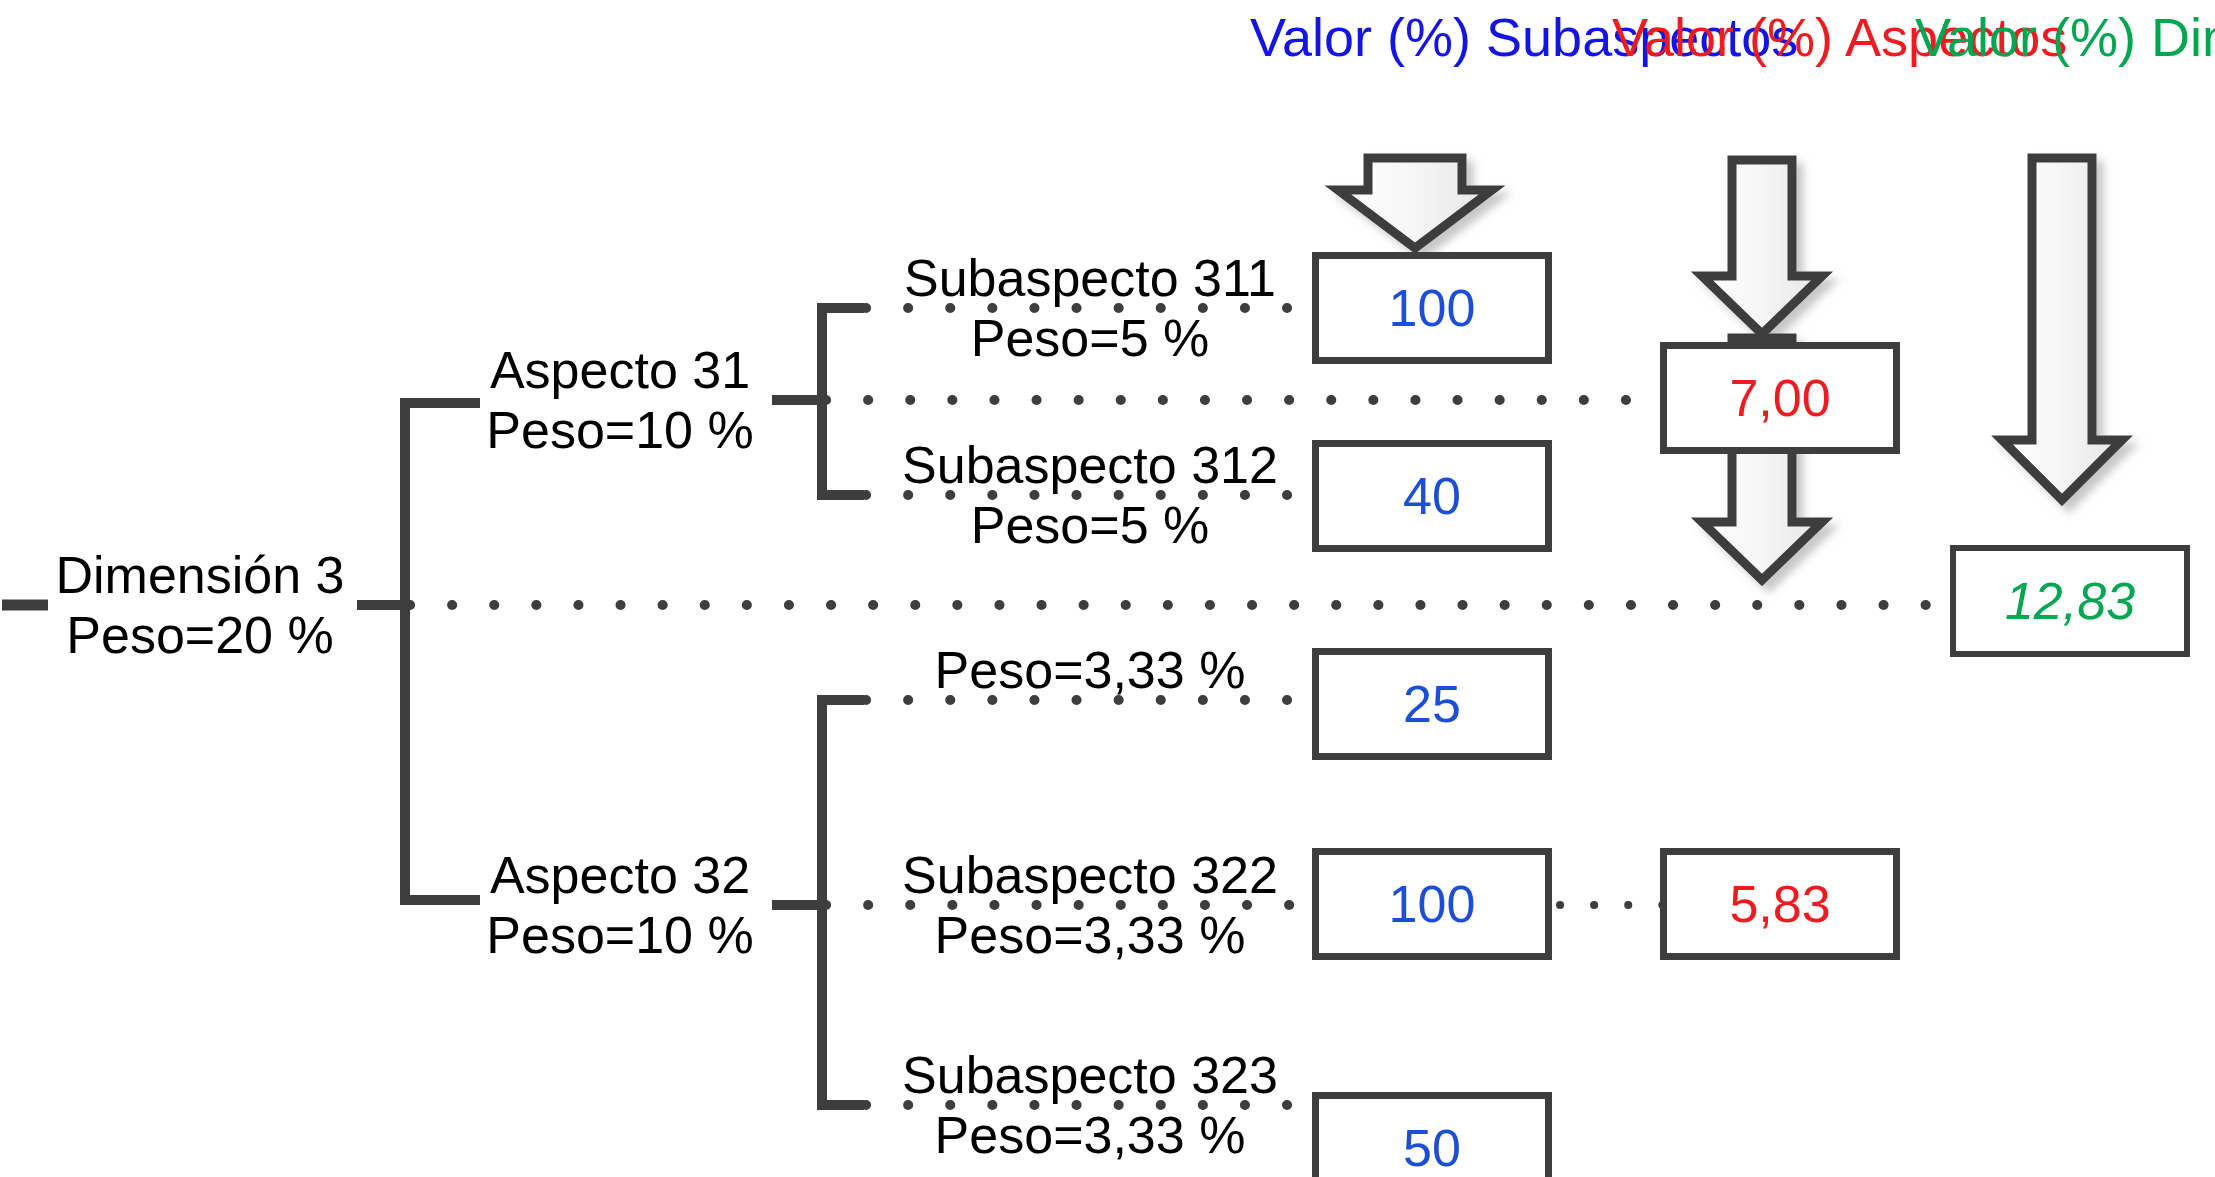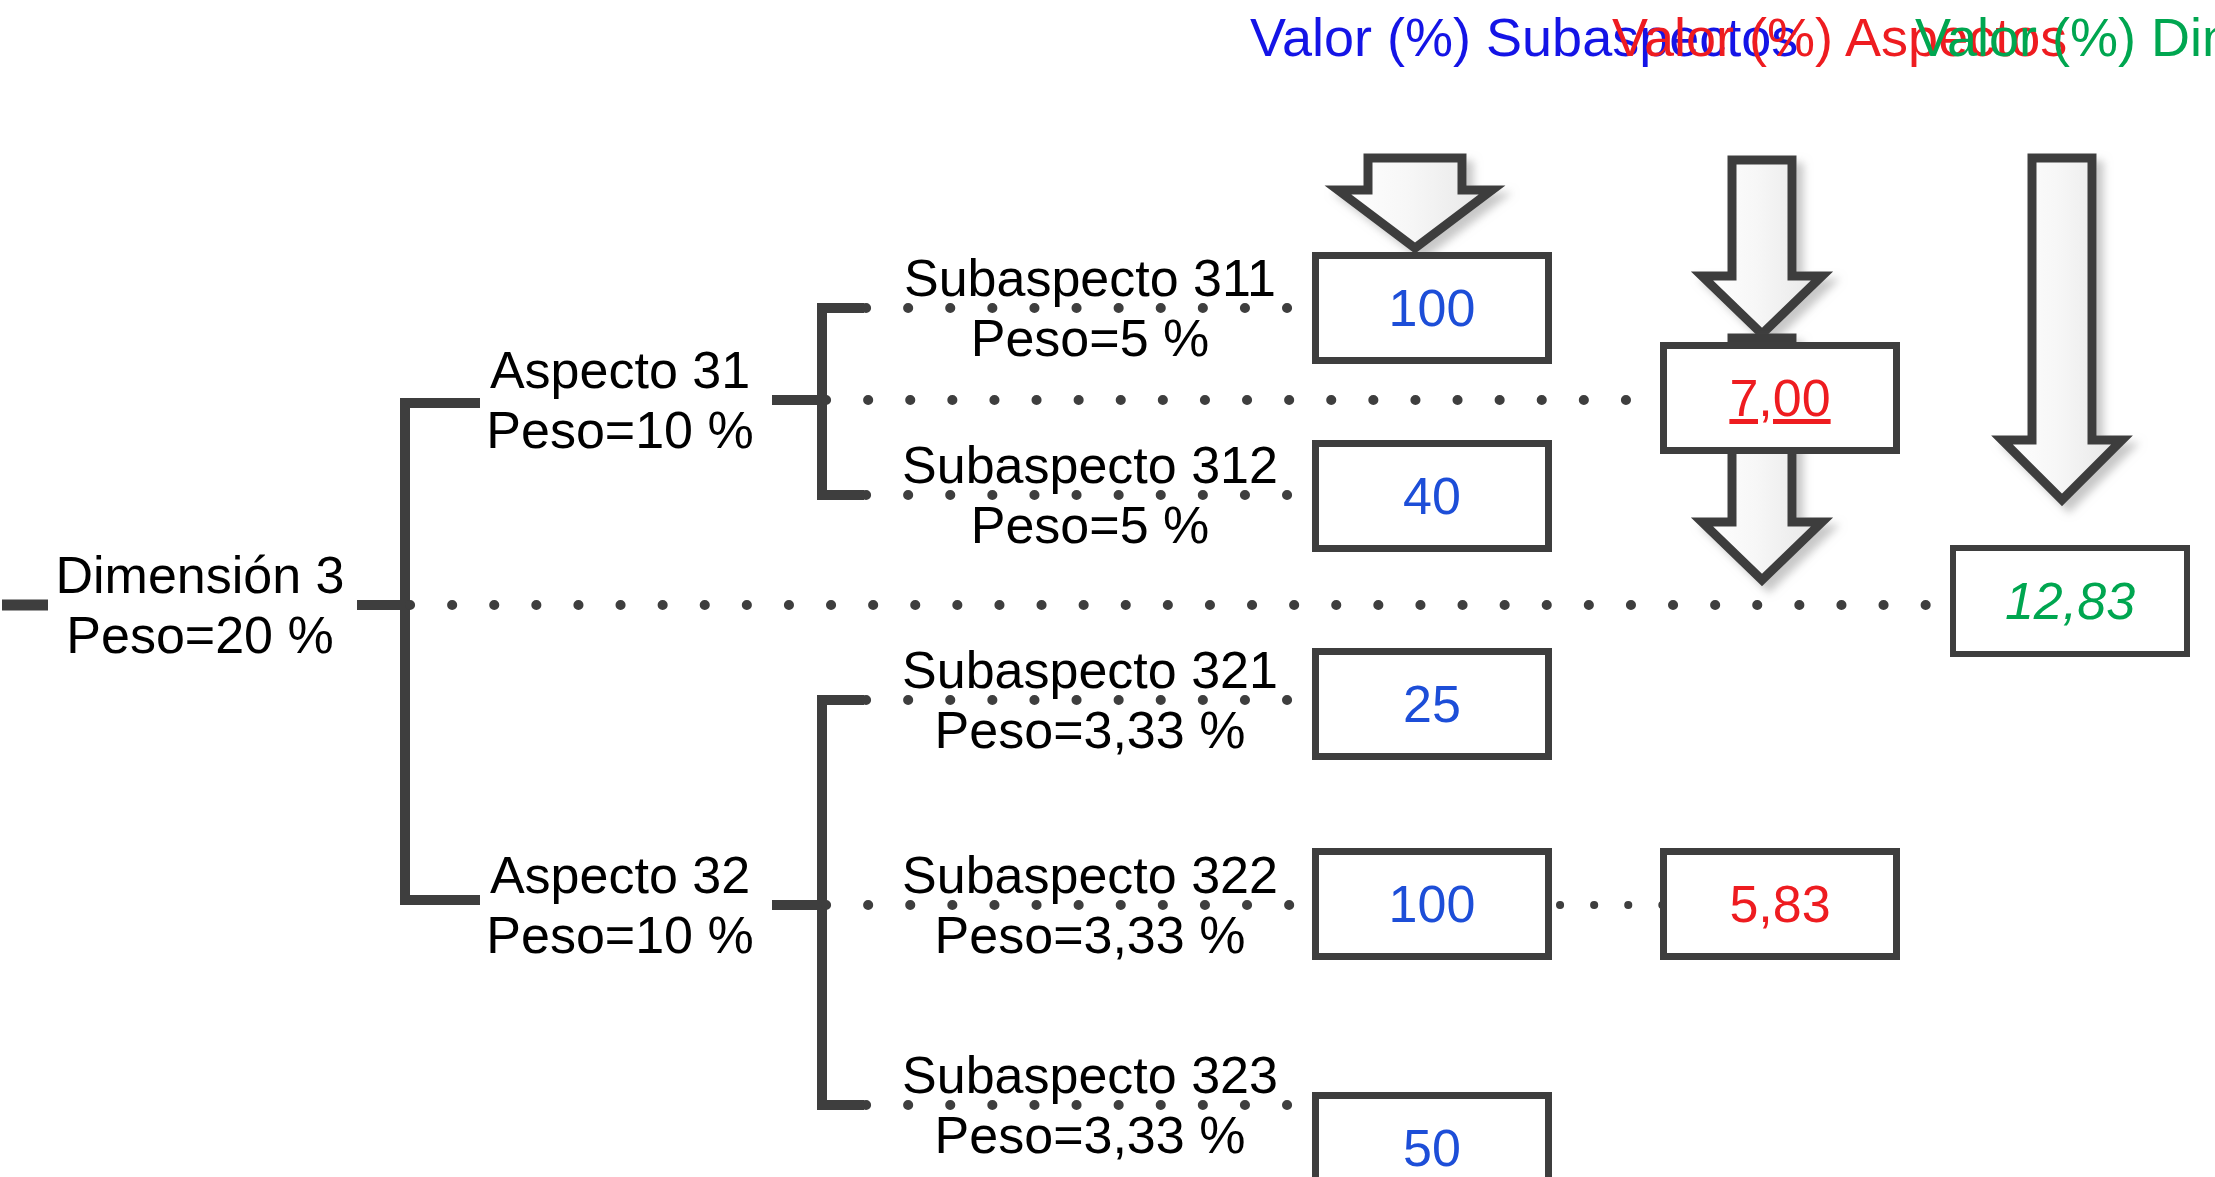--- a/index.html
+++ b/index.html
@@ -155,21 +155,20 @@
     <span class="ln1">Subaspecto 311</span>
     <span class="ln2">Peso=5 %</span>
   </div>
 
   <div class="node-label" style="left:870px; top:435px; width:440px;">
     <span class="ln1">Subaspecto 312</span>
     <span class="ln2">Peso=5 %</span>
   </div>
 
   <div class="node-label" style="left:870px; top:640px; width:440px;">
-    <span class="ln1">Subaspecto 321</span>
     <span class="ln2">Peso=3,33 %</span>
   </div>
 
   <div class="node-label" style="left:870px; top:845px; width:440px;">
     <span class="ln1">Subaspecto 322</span>
     <span class="ln2">Peso=3,33 %</span>
   </div>
 
   <div class="node-label" style="left:870px; top:1045px; width:440px;">
     <span class="ln1">Subaspecto 323</span>
@@ -189,21 +188,21 @@
   </div>
 
   <div class="vbox val-blue" style="left:1312px; top:848px; width:240px; height:112px;">
     <span>100</span>
   </div>
 
   <div class="vbox val-blue" style="left:1312px; top:1044px; width:240px; height:112px;margin-top:48px;">
     <span>50</span>
   </div>
 
-  <div class="vbox val-red" style="left:1660px; top:342px; width:240px; height:112px;text-decoration:underline;">
+  <div class="vbox val-red" style="left:1660px; top:342px; width:240px; height:112px;">
     <span>7,00</span>
   </div>
 
   <div class="vbox val-red" style="left:1660px; top:848px; width:240px; height:112px;">
     <span>5,83</span>
   </div>
 
   <div class="vbox vbox-thin val-green" style="left:1950px; top:545px; width:240px; height:112px;">
     <span>12,83</span>
   </div>

